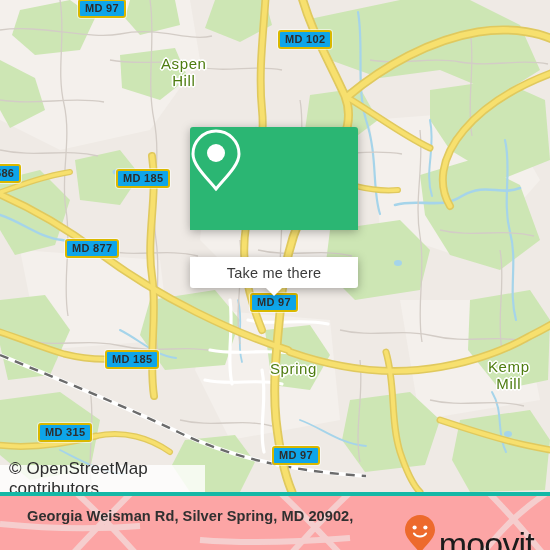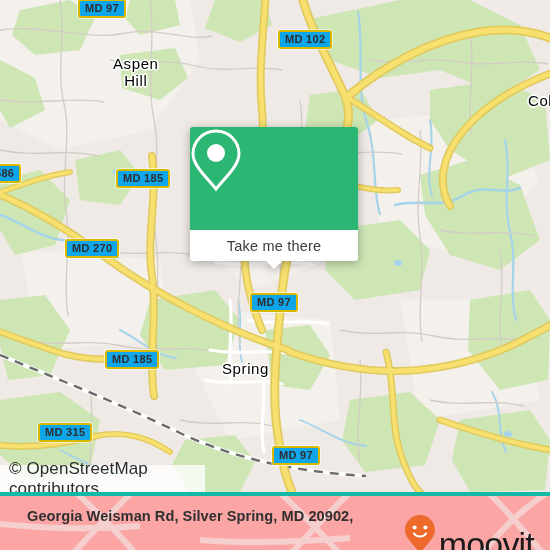--- a/index.html
+++ b/index.html
@@ -10,31 +10,32 @@
   }
   #app{position:relative;width:550px;height:550px;overflow:hidden;background:#fff;}
 
   
   .map{position:absolute;left:0;top:0;width:550px;height:492px;overflow:hidden;background:#efeae5;}
   .map svg{position:absolute;left:0;top:0;}
 
   
   .place{
     position:absolute;
-    color:#000000;
+    color:#4d7c0f;
     font-family:"Liberation Sans", sans-serif;
     font-weight:400;
     letter-spacing:.6px;
     white-space:pre;
     text-shadow:
       -1.3px -1.3px 0 rgba(255,255,255,.9), 1.3px -1.3px 0 rgba(255,255,255,.9),
       -1.3px 1.3px 0 rgba(255,255,255,.9), 1.3px 1.3px 0 rgba(255,255,255,.9),
        0 1.6px 0 rgba(255,255,255,.9), 0 -1.6px 0 rgba(255,255,255,.9),
        1.6px 0 0 rgba(255,255,255,.9), -1.6px 0 0 rgba(255,255,255,.9);
     pointer-events:none;
+    margin-left:48px;
   }
   .place.big{font-size:15px;}
 
   
   .shield{
     position:absolute;
     background:#0ea5e9;
     border:2px solid #d9b800;
     border-radius:3px;
     color:#2e2e2e;
@@ -55,20 +56,21 @@
   .card-top{
     background:#2bb673;height:103px;width:100%;
     border-radius:3px 3px 0 0;
     display:flex;align-items:center;justify-content:center;
   }
   .card-bottom{
     background:#fff;height:31px;width:100%;
     border-radius:0 0 3px 3px;
     display:flex;align-items:center;justify-content:center;
     position:relative;
+    margin-top:27px;
   }
   .card-label{font-size:14.5px;color:#3b3b3b;letter-spacing:.2px;}
   .card-tip{
     position:absolute;left:50%;bottom:-8px;transform:translateX(-50%);
     width:0;height:0;
     border-left:9px solid transparent;border-right:9px solid transparent;
     border-top:9px solid #fff;
   }
 
   
@@ -255,26 +257,28 @@
           <path d="M-10,196 C18,186 44,176 70,172" stroke-width="3.4"></path>
         </g>
 
       </g>
     </svg>
 
     <div class="place big" style="left:113px;top:55px;text-align:center;">Aspen
 Hill</div>
     <div class="place big" style="left:528px;top:92px;">Col</div>
     <div class="place big" style="left:222px;top:360px;">Spring</div>
+    <div class="place big" style="left:440px;top:358px;text-align:center;">Kemp
+Mill</div>
 
     <div class="shield" style="left:78px;top:-1px;">MD 97</div>
     <div class="shield" style="left:278px;top:30px;">MD 102</div>
     <div class="shield" style="left:-12px;top:164px;">586</div>
     <div class="shield" style="left:116px;top:169px;">MD 185</div>
-    <div class="shield" style="left:65px;top:239px;">MD 270</div>
+    <div class="shield" style="left:65px;top:239px;">MD 877</div>
     <div class="shield" style="left:250px;top:293px;">MD 97</div>
     <div class="shield" style="left:105px;top:350px;">MD 185</div>
     <div class="shield" style="left:38px;top:423px;">MD 315</div>
     <div class="shield" style="left:272px;top:446px;">MD 97</div>
 
     <div class="card">
       <div class="card-top">
         <svg width="52" height="66" viewBox="0 0 52 66">
           <path d="M26 4 C13.3 4 3 14.3 3 27 C3 38 16 50 26 62 C36 50 49 38 49 27 C49 14.3 38.7 4 26 4 Z" fill="none" stroke="#ffffff" stroke-width="3"></path>
           <circle cx="26" cy="26" r="9" fill="#ffffff"></circle>

